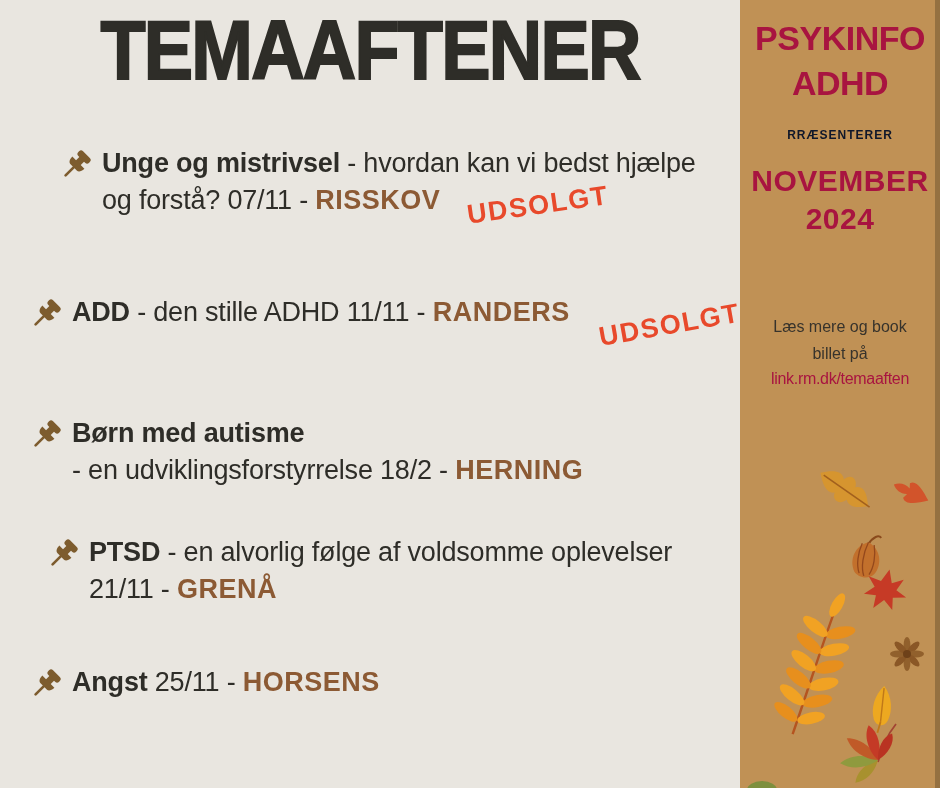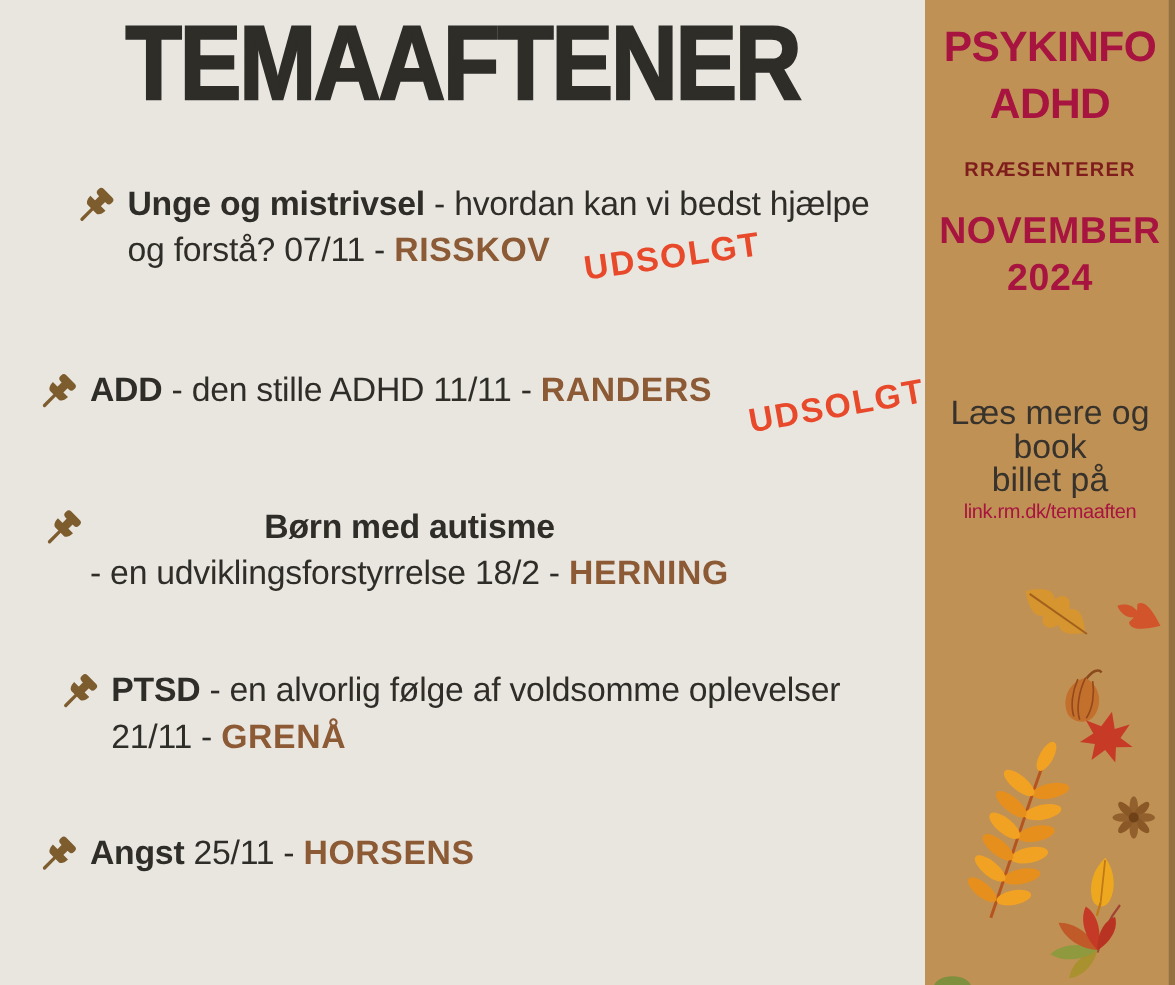--- a/index.html
+++ b/index.html
@@ -21,33 +21,33 @@
   .event .pin-box { width:72px; padding-left:26px; padding-top:2px; flex:none; }
   .event .txt { font-size:27px; line-height:37px; color:#2e2d28; letter-spacing:-.2px; }
   .ev-bold { font-weight:bold; }
   .city { font-weight:bold; color:#8c5a34; letter-spacing:.5px; }
   .soldout {
     display:inline-block; color:#e8492b; font-weight:bold; font-size:27px;
     letter-spacing:1.5px; margin-left:26px; white-space:nowrap;
   }
   .soldout.s1 { transform:rotate(-8deg) translateY(5px); }
   .soldout.s2 { transform:rotate(-10deg) translateY(13px); }
-  #event-1 { top:145px;margin-left:30px; } #event-2 { top:294px; } #event-3 { top:403px;text-align:center; }
+  #event-1 { top:145px;margin-left:30px; } #event-2 { top:294px; } #event-3 { top:415px; }
   #event-4 { top:534px;padding-left:17px; } #event-5 { top:664px; }
 
   
   .sidebar {
     position:relative; width:200px; height:788px; background:#c09155;
     text-align:center; padding-top:16px;
     box-shadow:inset -5px 0 0 rgba(70,55,30,.35);
   }
   .brand { color:#a81440; font-weight:bold; font-size:34px; line-height:45px; letter-spacing:-.5px; }
-  .presents { margin-top:22px; color:#7f1d1d; font-weight:bold; font-size:16px; letter-spacing:1px; }
+  .presents { margin-top:22px; color:#0f172a; font-weight:bold; font-size:12px; letter-spacing:1px; }
   .month { margin-top:20px; color:#a81440; font-weight:bold; font-size:30px; line-height:38px; letter-spacing:.5px; }
-  .info { margin-top:75px; color:#37332c; font-size:27px; line-height:27px; }
+  .info { margin-top:75px; color:#37332c; font-size:16px; line-height:27px; }
   .link { margin-top:3px; color:#a81440; font-size:16px; letter-spacing:-.3px; cursor:pointer; }
   .leaves-svg { position:absolute; left:0; bottom:0; }
 </style>
 </head>
 <body>
 
 <div class="poster">
 
   <div class="left-panel">
 

